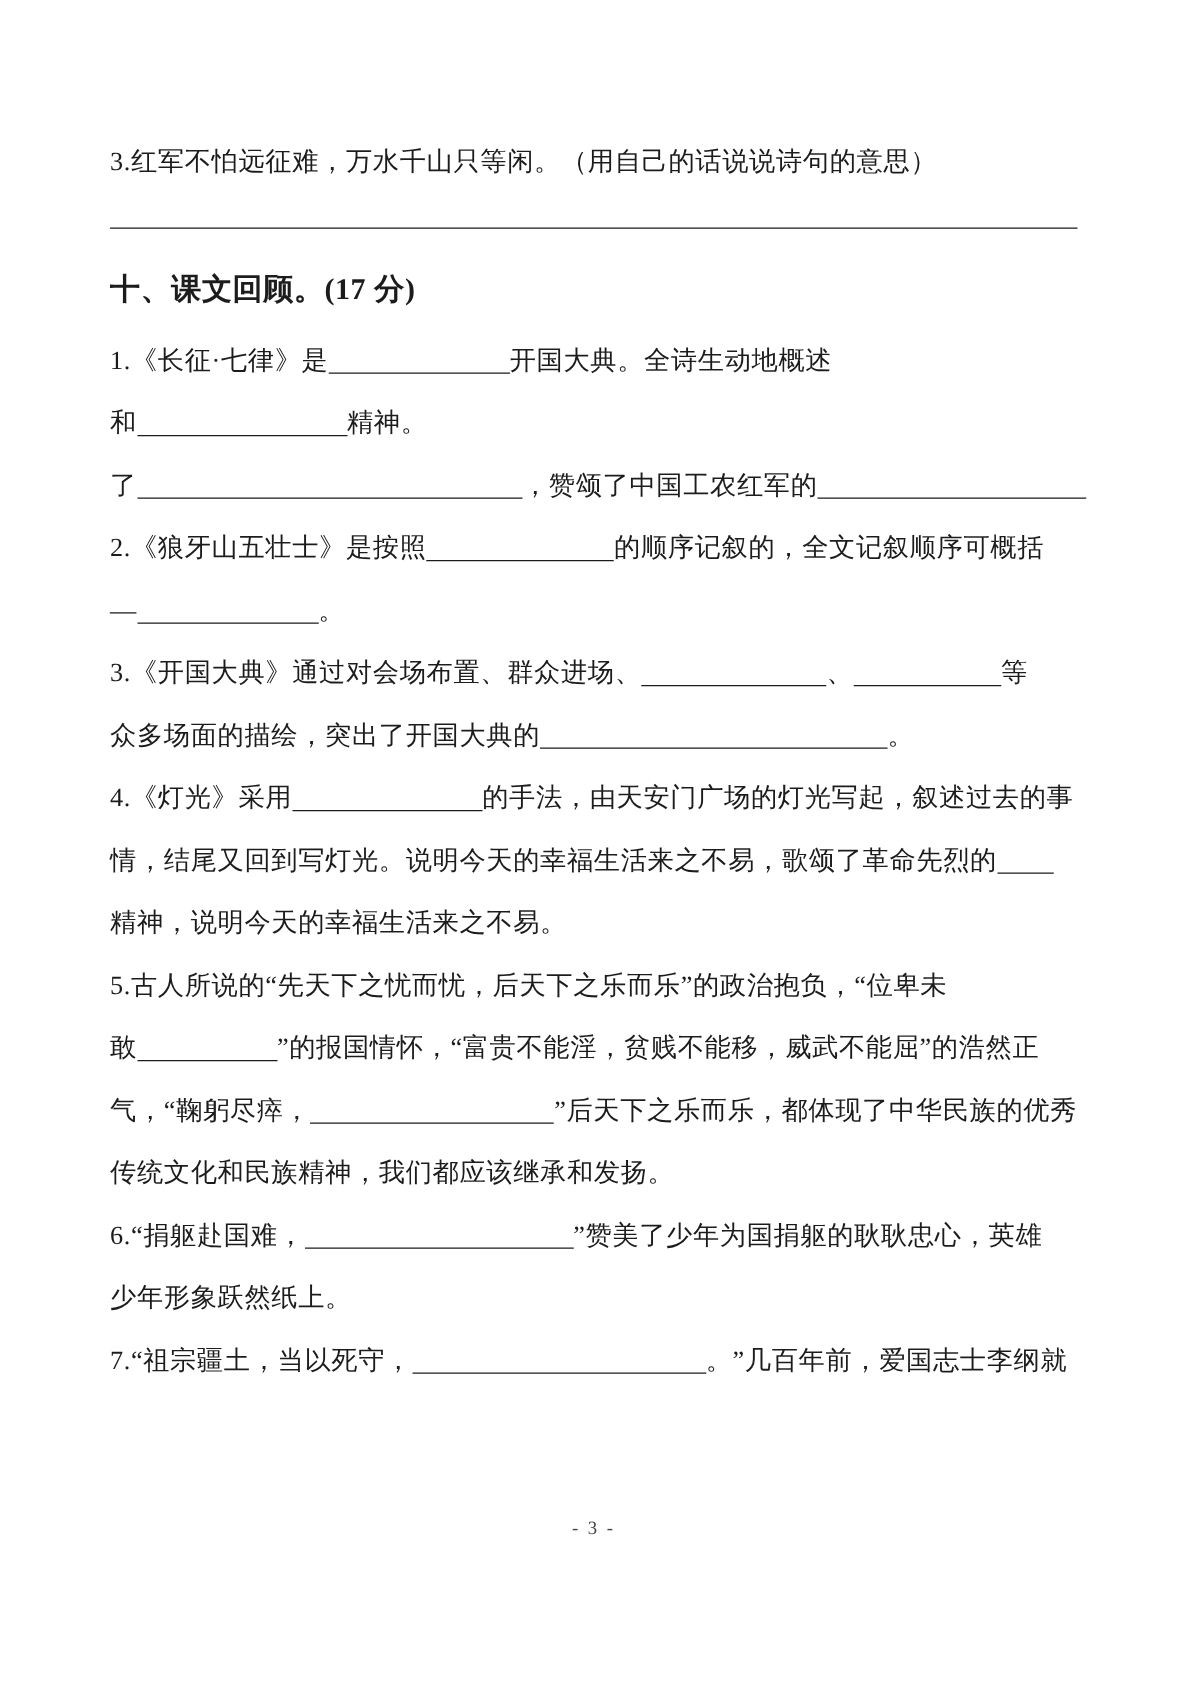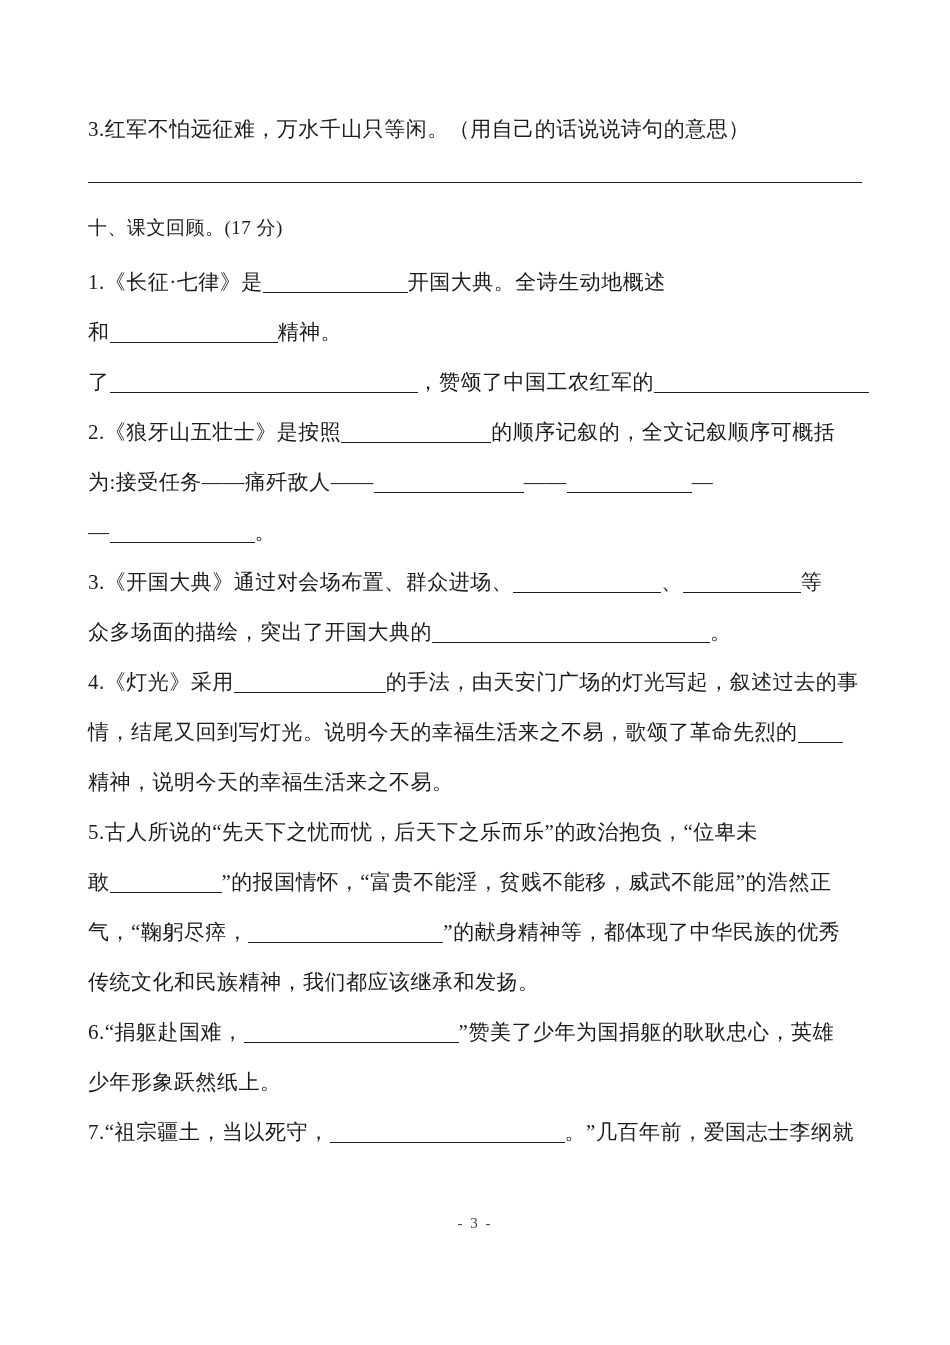--- a/index.html
+++ b/index.html
@@ -31,22 +31,22 @@
     white-space: nowrap;
   }
   .answer-rule {
     width: 100%;
     height: 0;
     border-bottom: 1.5px solid #1c1c1c;
     margin-top: 40px;
     margin-bottom: 0;
   }
   .section-title {
-    font-size: 19px;
-    font-weight: normal;
+    font-size: 24px;
+    font-weight: bold;
     margin: 32px 0 28px 0;
     letter-spacing: 0.5px;
   }
   .blank {
     display: inline-block;
     height: 2px;
     border-bottom: 1.5px solid #1c1c1c;
     vertical-align: -4px;
   }
   .footer {
@@ -71,33 +71,32 @@
 
     <div class="answer-rule"></div>
 
     <div class="section-title">十、课文回顾。(17 分)</div>
 
     <div class="line"><span>1.《长征·七律》是</span><span class="blank" style="width: 145px;"></span><span>开国大典。全诗生动地概述</span></div>
     <div class="line"><span>和</span><span class="blank" style="width: 168px;"></span><span>精神。</span></div>
     <div class="line"><span>了</span><span class="blank" style="width: 308px;"></span><span>，赞颂了中国工农红军的</span><span class="blank" style="width: 215px;"></span></div>
 
     <div class="line"><span>2.《狼牙山五壮士》是按照</span><span class="blank" style="width: 150px;"></span><span>的顺序记叙的，全文记叙顺序可概括</span></div>
-    <div class="line"><span>为:接受任务——痛歼敌人——</span><span class="blank" style="width: 150px;"></span><span>——</span><span class="blank" style="width: 125px;"></span><span>—</span></div>
     <div class="line"><span>—</span><span class="blank" style="width: 145px;"></span><span>。</span></div>
 
     <div class="line"><span>3.《开国大典》通过对会场布置、群众进场、</span><span class="blank" style="width: 148px;"></span><span>、</span><span class="blank" style="width: 118px;"></span><span>等</span></div>
     <div class="line"><span>众多场面的描绘，突出了开国大典的</span><span class="blank" style="width: 278px;"></span><span>。</span></div>
 
     <div class="line"><span>4.《灯光》采用</span><span class="blank" style="width: 152px;"></span><span>的手法，由天安门广场的灯光写起，叙述过去的事</span></div>
     <div class="line"><span>情，结尾又回到写灯光。说明今天的幸福生活来之不易，歌颂了革命先烈的</span><span class="blank" style="width: 45px;"></span></div>
     <div class="line"><span>精神，说明今天的幸福生活来之不易。</span></div>
 
     <div class="line"><span>5.古人所说的“先天下之忧而忧，后天下之乐而乐”的政治抱负，“位卑未</span></div>
     <div class="line"><span>敢</span><span class="blank" style="width: 112px;"></span><span>”的报国情怀，“富贵不能淫，贫贱不能移，威武不能屈”的浩然正</span></div>
-    <div class="line"><span>气，“鞠躬尽瘁，</span><span class="blank" style="width: 195px;"></span><span>”的献身精神等，都体现了中华民族的优秀</span></div>
+    <div class="line"><span>气，“鞠躬尽瘁，</span><span class="blank" style="width: 195px;"></span><span>”后天下之乐而乐，都体现了中华民族的优秀</span></div>
     <div class="line"><span>传统文化和民族精神，我们都应该继承和发扬。</span></div>
 
     <div class="line"><span>6.“捐躯赴国难，</span><span class="blank" style="width: 215px;"></span><span>”赞美了少年为国捐躯的耿耿忠心，英雄</span></div>
     <div class="line"><span>少年形象跃然纸上。</span></div>
 
     <div class="line"><span>7.“祖宗疆土，当以死守，</span><span class="blank" style="width: 235px;"></span><span>。”几百年前，爱国志士李纲就</span></div>
 
   </div>
 
   <div class="footer">- 3 -</div>

